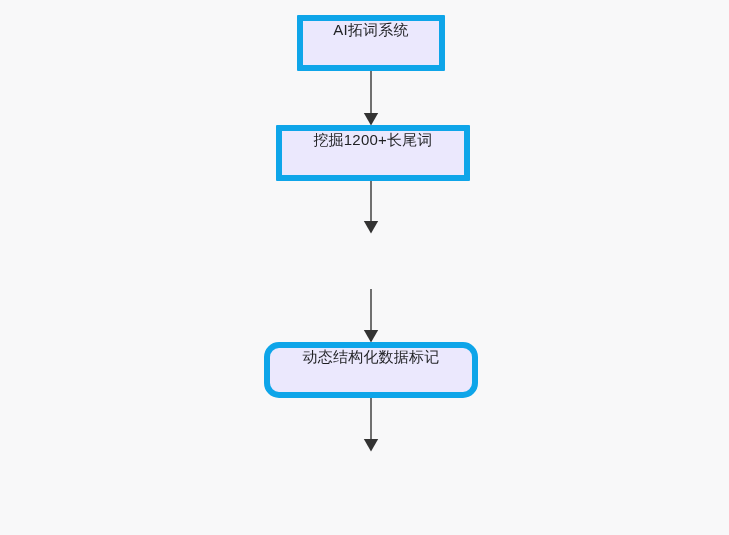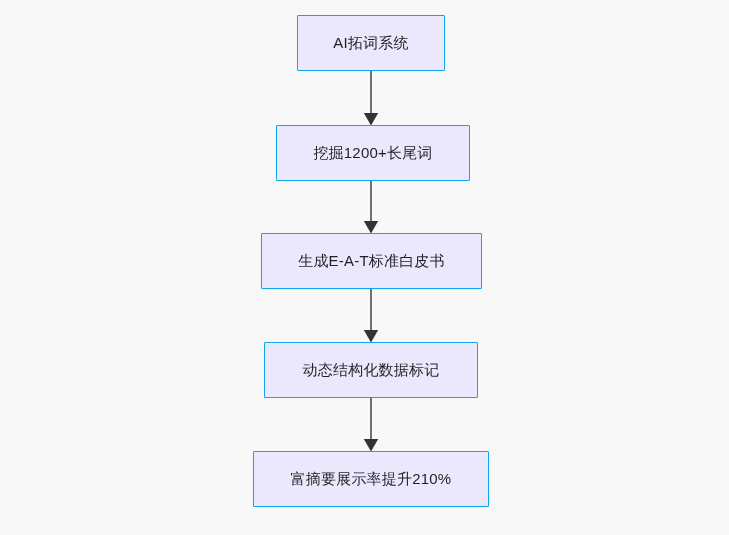--- a/index.html
+++ b/index.html
@@ -24,39 +24,38 @@
     left: 0;
     top: 0;
     width: 729px;
     height: 535px;
     pointer-events: none;
   }
   .node {
     position: absolute;
     box-sizing: border-box;
     background: #ebe8fd;
-    border: 1px solid #0ea5e9;
+    border: 6px solid #0ea5e9;
     border-radius: 1px;
     display: flex;
-    align-items: center;
     justify-content: center;
     color: #1f2023;
     font-size: 15px;
     line-height: 1.2;
     letter-spacing: 0.2px;
     white-space: nowrap;
   }
   .node-label {
     display: block;
   }
   
   .n0 { left: 297px; top: 15px;  width: 148px; height: 56px; }
   .n1 { left: 276px; top: 125px; width: 194px; height: 56px; }
   .n2 { left: 261px; top: 233px; width: 221px; height: 56px; }
-  .n3 { left: 264px; top: 342px; width: 214px; height: 56px; }
+  .n3 { left: 264px; top: 342px; width: 214px; height: 56px; border-radius: 15px; }
   .n4 { left: 253px; top: 451px; width: 236px; height: 56px; }
 </style>
 </head>
 <body>
 
 <div id="flow-canvas">
 
   <svg class="edge-layer" width="729" height="535" viewBox="0 0 729 535" xmlns="http://www.w3.org/2000/svg">
     <defs>
       <marker id="arrowhead" markerWidth="10" markerHeight="8" refX="3.2" refY="4" orient="auto" markerUnits="strokeWidth">
@@ -78,25 +77,19 @@
   </svg>
 
   <div class="node n0">
     <span class="node-label">AI拓词系统</span>
   </div>
 
   <div class="node n1">
     <span class="node-label">挖掘1200+长尾词</span>
   </div>
 
-  <div class="node n2">
-    <span class="node-label">生成E-A-T标准白皮书</span>
-  </div>
 
   <div class="node n3">
     <span class="node-label">动态结构化数据标记</span>
   </div>
 
-  <div class="node n4">
-    <span class="node-label">富摘要展示率提升210%</span>
-  </div>
 
 </div>
 
 </body></html>

